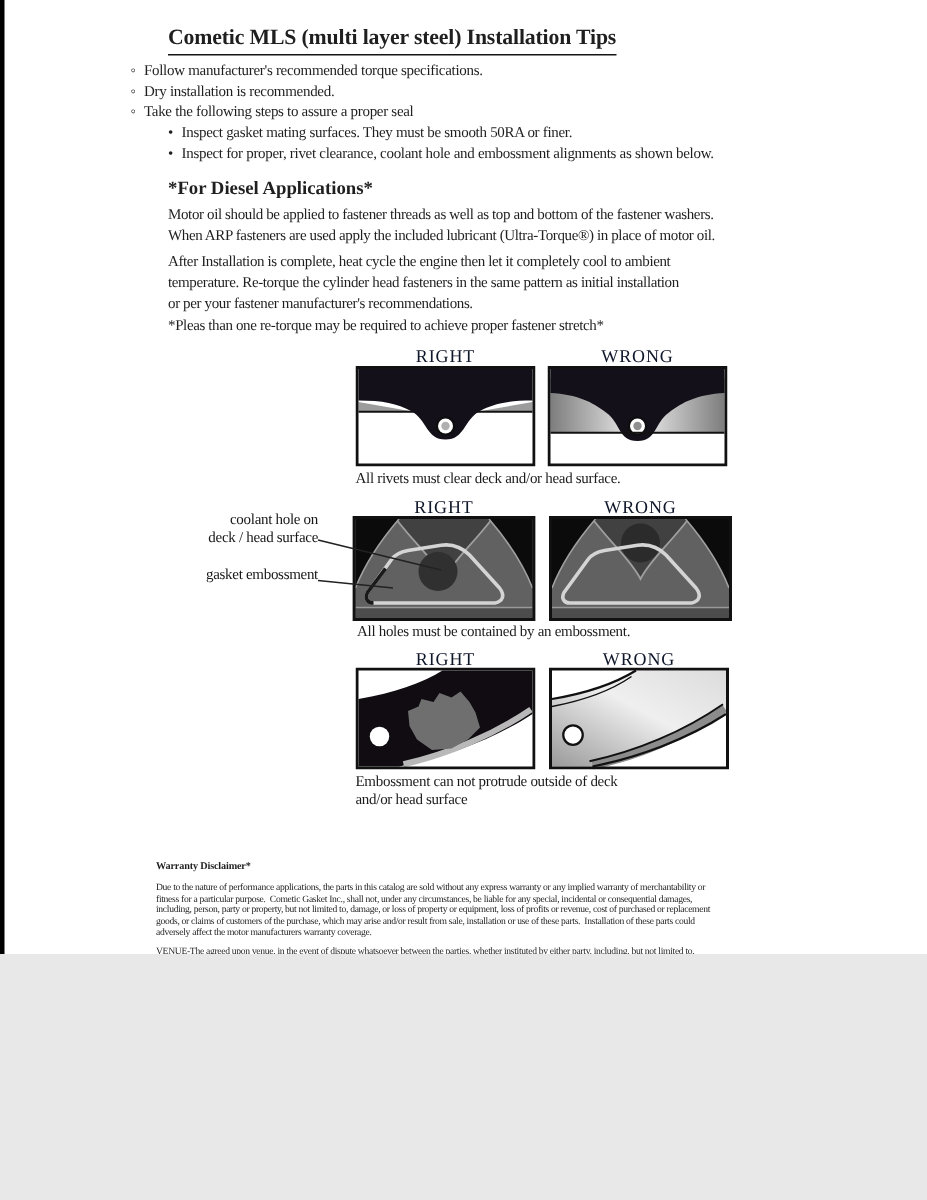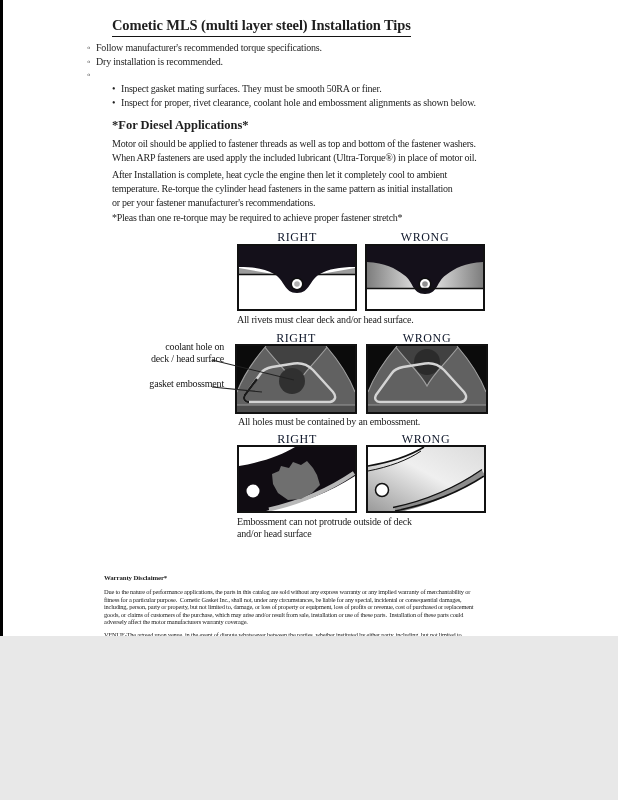--- a/index.html
+++ b/index.html
@@ -39,21 +39,21 @@
   .fl2{left:235px;top:331px;}  .fl2 span{width:122px;}  .fl2 .gap{width:9px;}
   .fl3{left:237px;top:432px;}  .fl3 span{width:120px;}  .fl3 .gap{width:9px;}
   .fig-box{position:absolute;}
   .caption{
     position:absolute;font-size:10px;letter-spacing:-0.2px;line-height:11.8px;color:#1b1b1b;
   }
   .cap1{left:237px;top:314px;}
   .cap2{left:238px;top:416px;}
   .cap3{left:237px;top:516px;}
   .annotation{
-    position:absolute;left:102px;width:122px;text-align:right;
+    position:absolute;left:90px;width:122px;text-align:right;
     font-size:10px;letter-spacing:-0.2px;line-height:11.6px;color:#161616;
   }
   .ann1{top:341px;}
   .ann2{top:378px;}
   .pointer-lines{position:absolute;left:206px;top:355px;pointer-events:none;}
   .disclaimer{position:absolute;left:104px;top:574px;width:480px;}
   .disclaimer-heading{font-size:6.8px;font-weight:bold;letter-spacing:-0.1px;margin-bottom:7px;}
   .tiny-para{
     font-size:6.4px;letter-spacing:-0.2px;line-height:7.6px;
     margin-bottom:5px;color:#242424;
@@ -72,20 +72,21 @@
     <div class="bullet-row">
       <span class="bullet-marker">◦</span>
       <span>Follow manufacturer's recommended torque specifications.</span>
     </div>
     <div class="bullet-row">
       <span class="bullet-marker">◦</span>
       <span>Dry installation is recommended.</span>
     </div>
     <div class="bullet-row">
       <span class="bullet-marker">◦</span>
+      <span>Take the following steps to assure a proper seal</span>
     </div>
     <div class="bullet-row sub">
       <span class="bullet-marker">•</span>
       <span>Inspect gasket mating surfaces.  They must be smooth 50RA or finer.</span>
     </div>
     <div class="bullet-row sub">
       <span class="bullet-marker">•</span>
       <span>Inspect for proper, rivet clearance, coolant hole and embossment alignments as shown below.</span>
     </div>
   </div>

